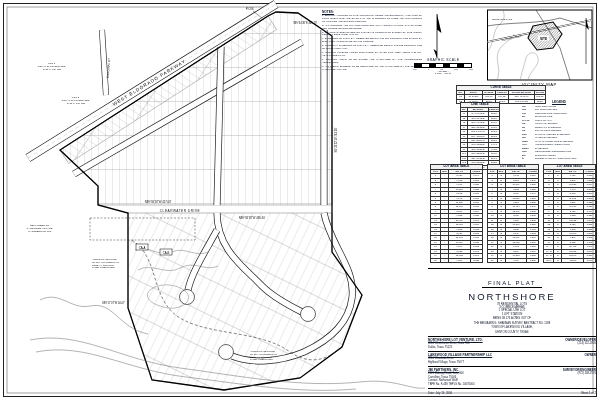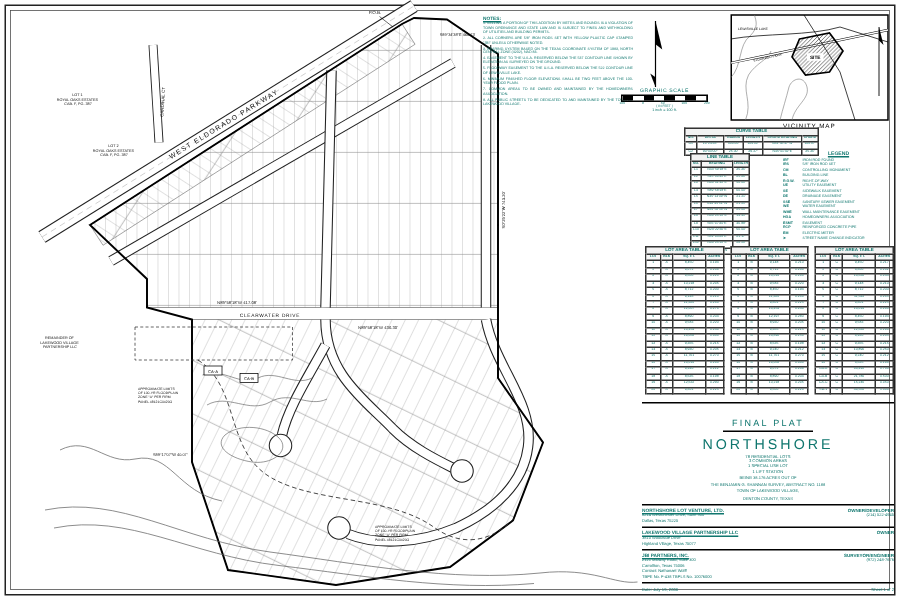--- a/index.html
+++ b/index.html
@@ -1,18 +1,18 @@
 <!DOCTYPE html>
 <html><head>
 <meta charset="utf-8">
 <style>
   html,body{margin:0;padding:0;background:#c9c9c9;font-family:"Liberation Sans",sans-serif;}
   .sheet{position:relative;width:600px;height:400px;background:#fff;overflow:hidden;color:#111;}
   .sheet svg{position:absolute;left:0;top:0;}
-  .panel{position:absolute;color:#0f766e;}
+  .panel{position:absolute;color:#0f172a;}
   
   .notes{left:322px;top:10px;width:100px;height:88px;overflow:hidden;}
   .notes-title{font-size:3.2px;font-weight:bold;text-decoration:underline;margin-bottom:1px;}
   .note-item{font-size:2.4px;line-height:1.2;margin-bottom:1.1px;text-align:justify;}
   
   .gscale{left:408px;top:58px;width:70px;text-align:center;}
   .gs-title{font-size:3.4px;letter-spacing:0.4px;}
   .gs-bar{width:56px;height:3px;margin:1px auto 0;border:0.5px solid #000;
           background:repeating-linear-gradient(90deg,#000 0 7px,#fff 7px 14px);}
   .gs-ticks{display:flex;justify-content:space-between;font-size:2.2px;width:60px;margin:0 auto;}

